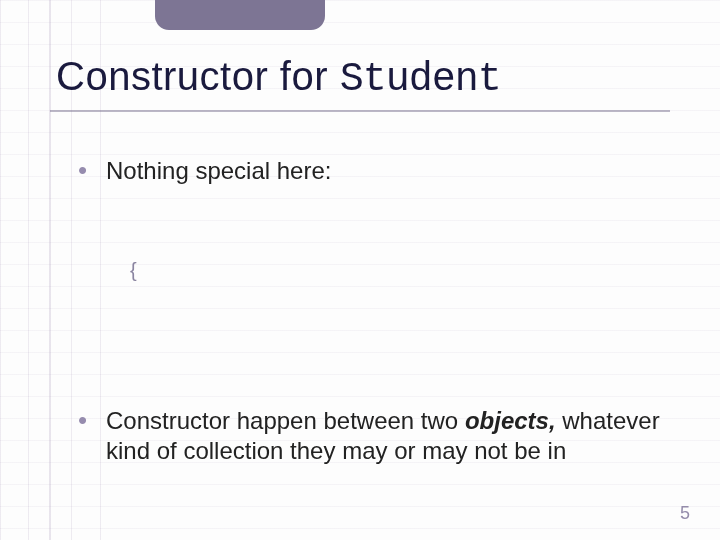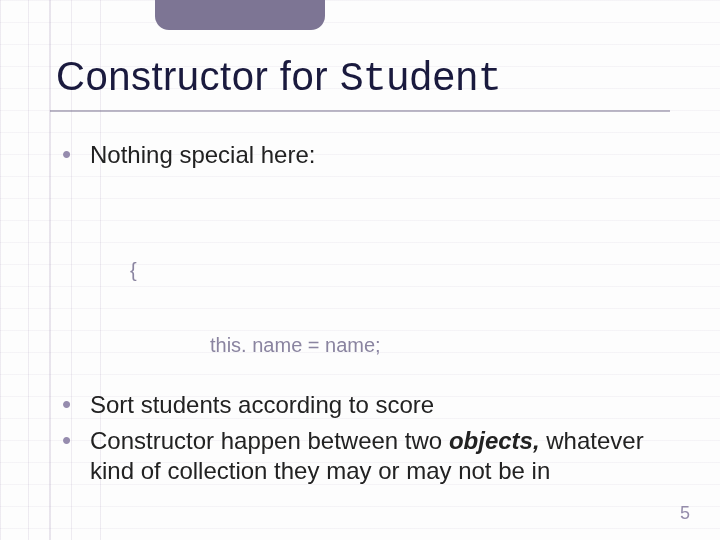--- a/index.html
+++ b/index.html
@@ -61,21 +61,21 @@
     left: 50px;
     width: 620px;
     height: 2px;
     background: #7a7190;
     opacity: 0.5;
   }
   ul.bullets {
     position: absolute;
     left: 62px;
     list-style: none;
-    margin: 0;
+    margin: 16px;
     padding: 0;
     width: 600px;
   }
   ul.bullets.top { top: 140px; }
   ul.bullets.bottom { top: 390px; }
   ul.bullets > li {
     position: relative;
     padding-left: 28px;
     font-size: 24px;
     line-height: 1.25;
@@ -125,28 +125,24 @@
   <div class="title-rule"></div>
 
   <ul class="bullets top">
     <li>
       <span>Nothing special here:</span>
     </li>
   </ul>
 
   <div class="code">
     <div>{</div>
-    <div class="code-assign">this. name = name;</div>
     
   </div>
 
   <ul class="bullets bottom">
-    <li>
-      <span>Sort students according to score</span>
-    </li>
     <li>
       <span>Constructor happen between two </span><span class="italic">objects,</span><span> whatever kind of collection they may or may not be in</span>
     </li>
   </ul>
 
   <div class="slide-number">5</div>
 
 </div>
 
 </body></html>

